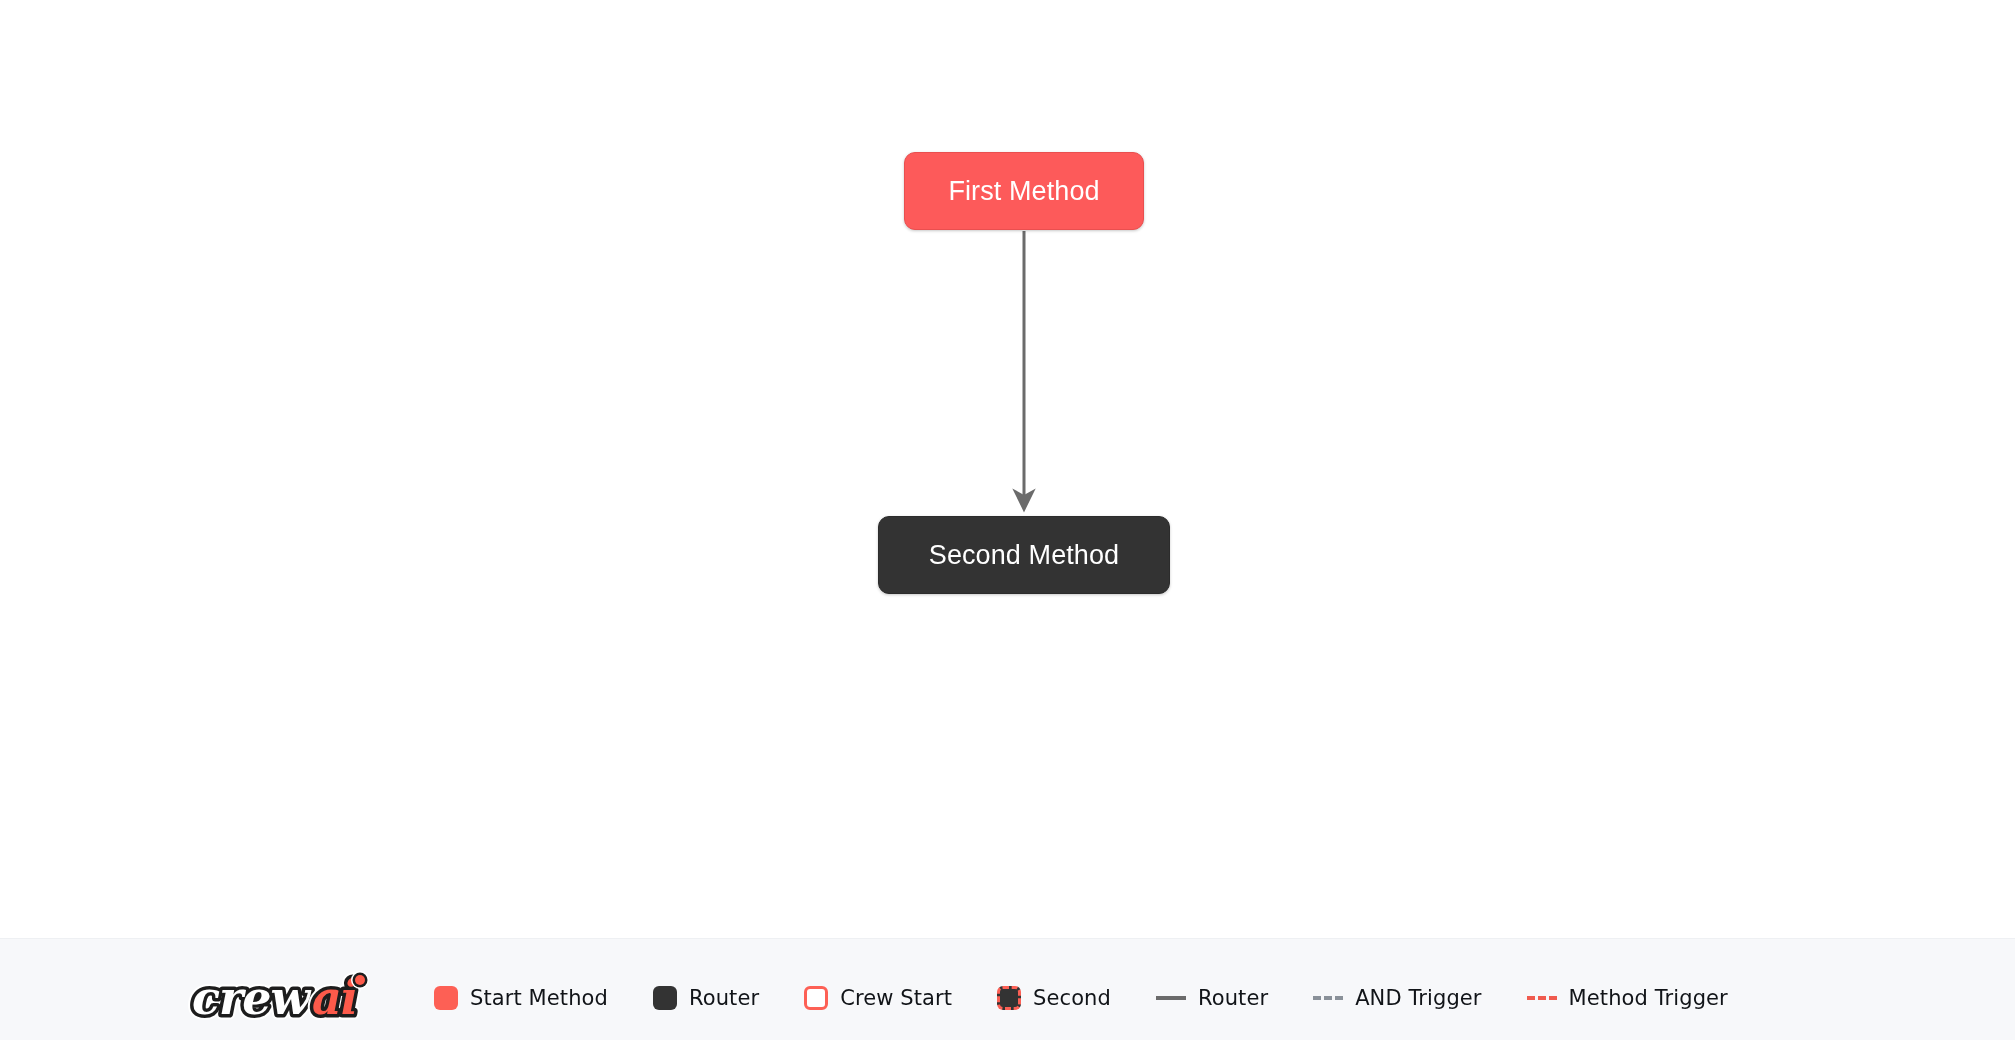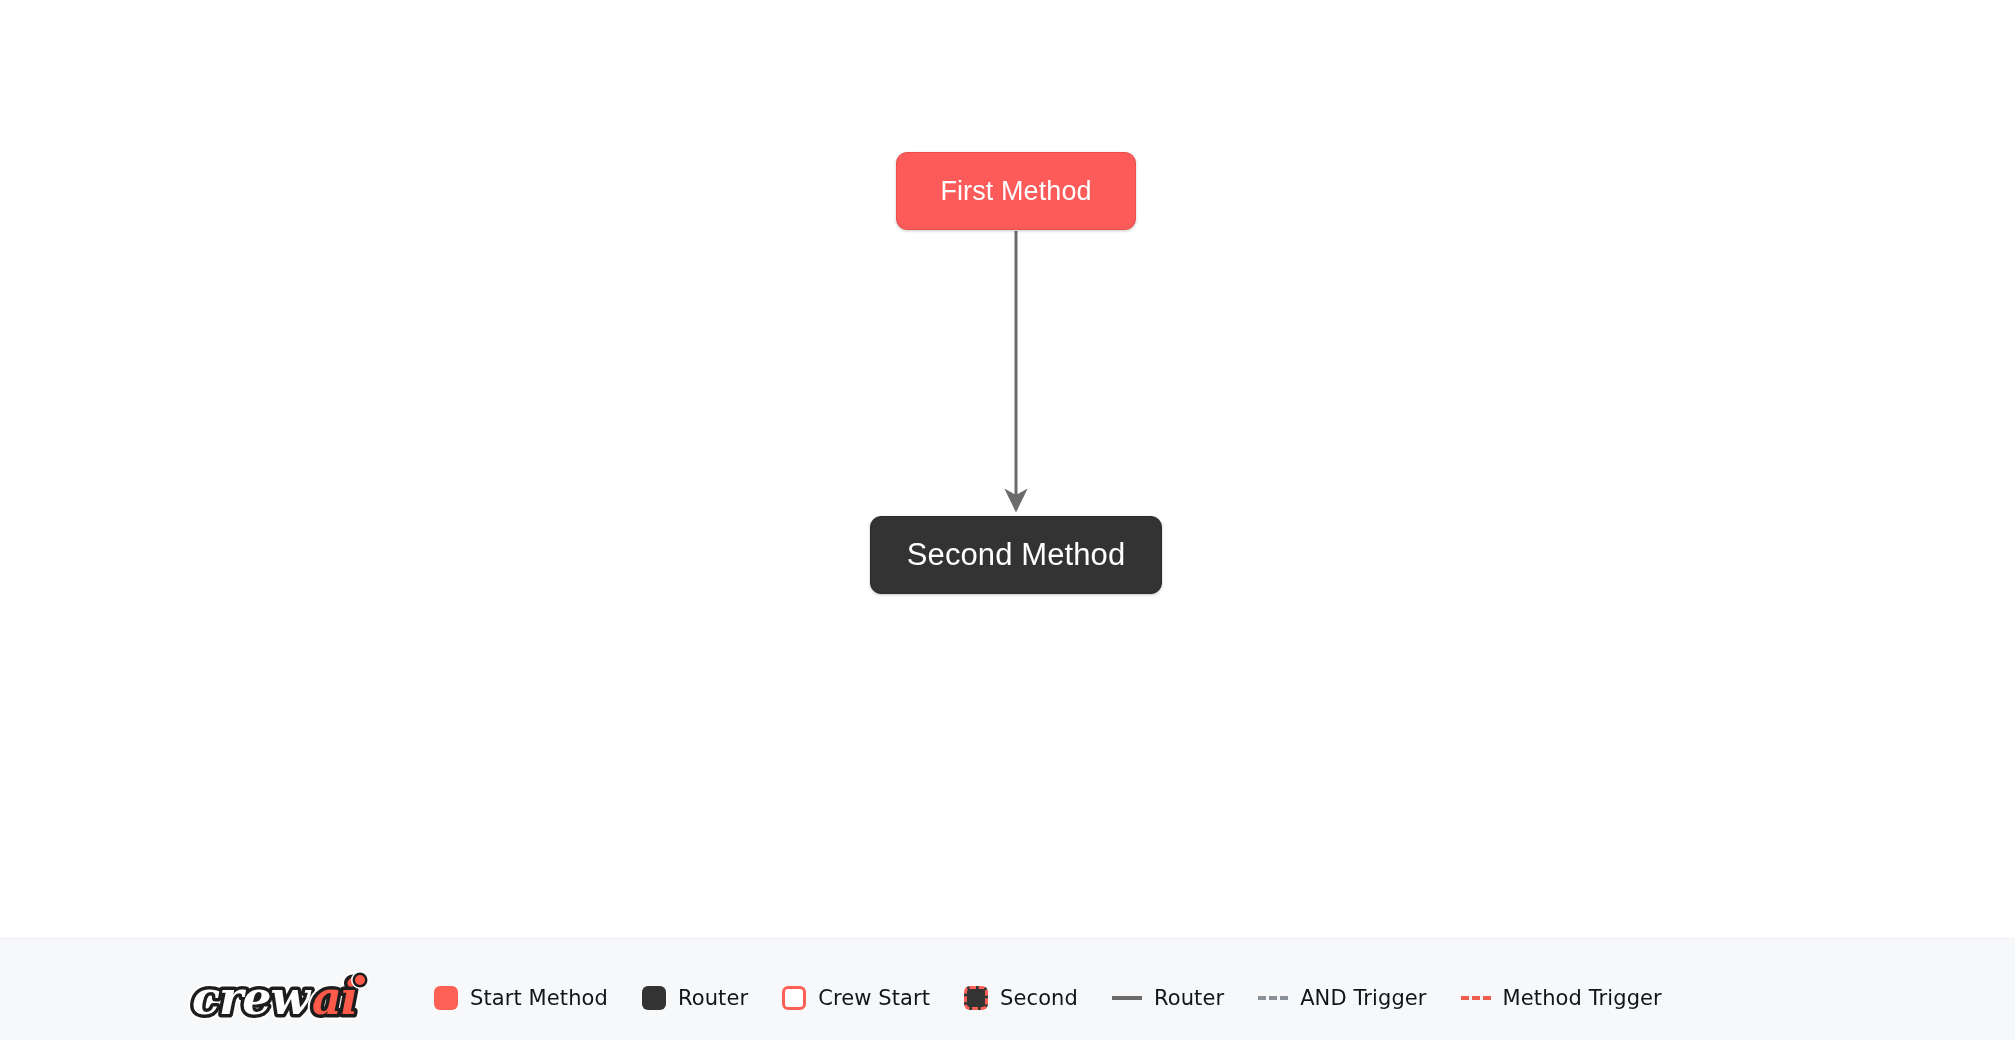--- a/index.html
+++ b/index.html
@@ -11,21 +11,21 @@
     height: 1040px;
     background: #ffffff;
     font-family: "Liberation Sans", sans-serif;
     overflow: hidden;
     position: relative;
   }
 
   
   #flow-canvas {
     position: absolute;
-    left: 8px;
+    left: 16px;
     top: 0;
     width: 1714px;
     height: 938px;
     background: #ffffff;
     overflow: hidden;
   }
 
   #edge-layer {
     position: absolute;
     left: 0;
@@ -78,21 +78,21 @@
     width: 216px;
     height: 64px;
     margin-right: 30px;
     flex: none;
     display: block;
   }
 
   .legend-items {
     display: flex;
     align-items: center;
-    gap: 0px;
+    gap: 11px;
   }
 
   .legend-item {
     display: flex;
     align-items: center;
     margin-right: 34px;
     cursor: default;
   }
 
   .legend-label {
@@ -138,21 +138,21 @@
         <path d="M0.4,0.6 L8.4,4.5 L0.4,8.4 L2.6,4.5 Z" fill="#6b6b6b"></path>
       </marker>
     </defs>
     <path d="M 1008 231 L 1008 495" stroke="#6b6b6b" stroke-width="3" fill="none" marker-end="url(#arrow-gray)"></path>
   </svg>
 
   <div class="flow-node node-start" style="left:888px; top:152px; width:240px; height:78px; font-size:27px;">
     <span>First Method</span>
   </div>
 
-  <div class="flow-node node-method" style="left:862px; top:516px; width:292px; height:78px; font-size:31px;">
+  <div class="flow-node node-method" style="left:862px; top:516px; width:292px; height:78px; font-size:27px;">
     <span>Second Method</span>
   </div>
 
 </div>
 
 <div id="legend-bar">
 
   <svg id="brand-logo" viewBox="0 0 216 64" xmlns="http://www.w3.org/2000/svg">
     <g font-family="DejaVu Serif, serif" font-size="46" font-style="italic" font-weight="bold" letter-spacing="-1">
       <text x="4" y="48" fill="none" stroke="#ffffff" stroke-width="11" stroke-linejoin="round">crew</text>

